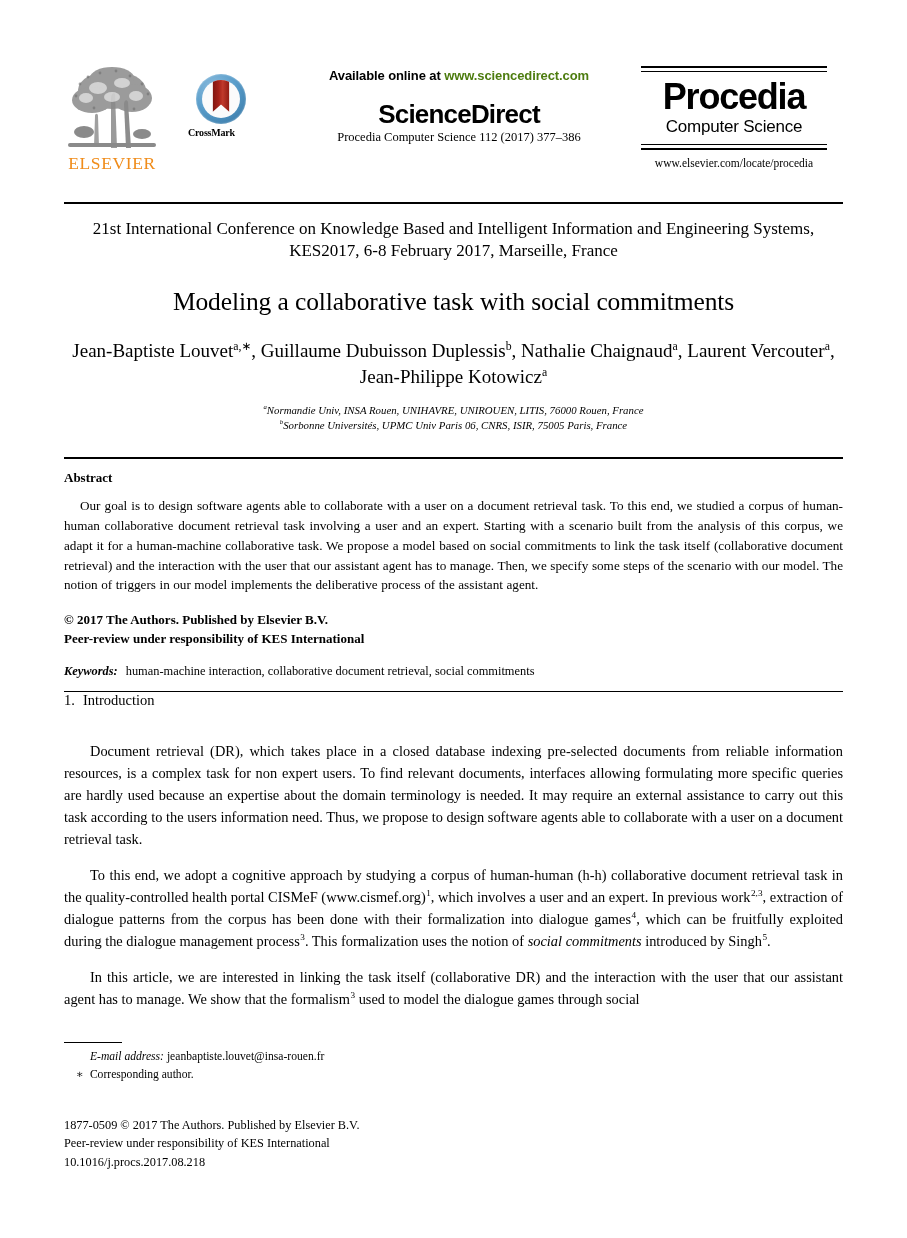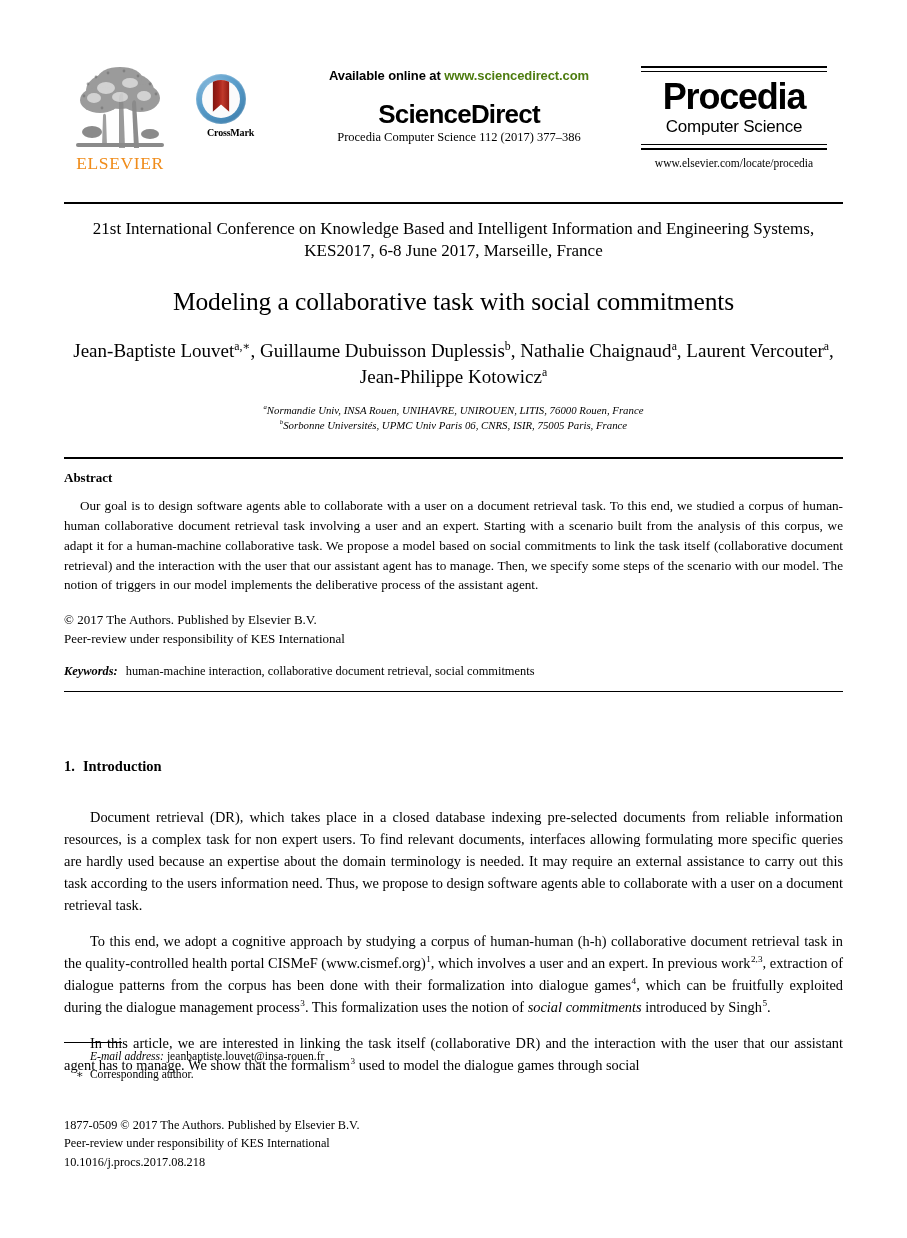--- a/index.html
+++ b/index.html
@@ -29,21 +29,21 @@
   }
 
   
   .masthead {
     position: relative;
     height: 140px;
     margin-top: 62px;
   }
   .elsevier-logo {
     position: absolute;
-    left: 8px;
+    left: 0;
     top: 2px;
     width: 96px;
     height: 112px;
   }
   .tree-box {
     width: 96px;
     height: 88px;
     position: relative;
     overflow: hidden;
   }
@@ -54,21 +54,21 @@
     color: #f08c1a;
     text-align: center;
     width: 96px;
     margin-top: 1px;
   }
   .crossmark {
     position: absolute;
     left: 124px;
     top: 12px;
     width: 66px;
-    text-align: right;
+    text-align: left;
   }
   .crossmark-ring {
     width: 50px;
     height: 50px;
     margin: 0 auto;
     border-radius: 50%;
     background: radial-gradient(circle at 35% 28%, #8fbede 0%, #5a9ecb 45%, #2f6f9e 100%);
     position: relative;
     box-shadow: inset 0 0 2px rgba(255,255,255,0.6);
   }
@@ -188,20 +188,21 @@
     text-align: center;
     margin-top: 24px;
     letter-spacing: -0.1px;
   }
   .authors {
     font-size: 19px;
     text-align: center;
     line-height: 1.36;
     margin-top: 21px;
     padding: 0 6px;
+    font-family: Liberation Serif, serif;
   }
   .authors sup, .affil sup {
     font-size: 0.62em;
     vertical-align: super;
     line-height: 0;
   }
   .affil {
     font-size: 10.8px;
     font-style: italic;
     text-align: center;
@@ -221,42 +222,41 @@
   .abstract-body {
     font-size: 13.2px;
     text-align: justify;
     line-height: 1.5;
     margin-top: 10px;
     text-indent: 16px;
     word-spacing: 0.2px;
   }
   .copyright {
     font-size: 13px;
-    font-weight: normal;
+    font-weight: bold;
     line-height: 1.47;
     margin-top: 15px;
   }
   .keywords {
     font-size: 12.4px;
     margin-top: 16px;
     margin-bottom: 12px;
   }
   .keywords .kw-label {
     font-style: italic;
     font-weight: bold;
   }
   .keywords .kw-list {
     padding-left: 8px;
   }
 
   
   .section-head {
     font-size: 14.5px;
-    font-weight: bold;
-    margin-top: 66px;
+    font-weight: normal;
   }
   .section-head .num {
     padding-right: 8px;
   }
   .para {
     font-size: 14.4px;
     text-align: justify;
     line-height: 1.52;
     text-indent: 26px;
     margin-top: 3px;
@@ -377,21 +377,21 @@
         <div class="rule-double-top"></div>
         <div class="procedia-name">Procedia</div>
         <div class="procedia-sub">Computer Science</div>
         <div class="rule-double-bottom"></div>
         <div class="procedia-url">www.elsevier.com/locate/procedia</div>
       </div>
     </div>
 
     <hr class="hr-thick">
 
-    <div class="conference">21st International Conference on Knowledge Based and Intelligent Information and Engineering Systems, KES2017, 6-8 June 2017, Marseille, France</div>
+    <div class="conference">21st International Conference on Knowledge Based and Intelligent Information and Engineering Systems, KES2017, 6-8 February 2017, Marseille, France</div>
 
     <div class="paper-title">Modeling a collaborative task with social commitments</div>
 
     <div class="authors">
       <span>Jean-Baptiste Louvet</span><sup>a,∗</sup><span>, Guillaume Dubuisson Duplessis</span><sup>b</sup><span>, Nathalie Chaignaud</span><sup>a</sup><span>, Laurent</span>
       <span>Vercouter</span><sup>a</sup><span>, Jean-Philippe Kotowicz</span><sup>a</sup>
     </div>
 
     <div class="affil">
       <div><sup>a</sup><span>Normandie Univ, INSA Rouen, UNIHAVRE, UNIROUEN, LITIS, 76000 Rouen, France</span></div>

